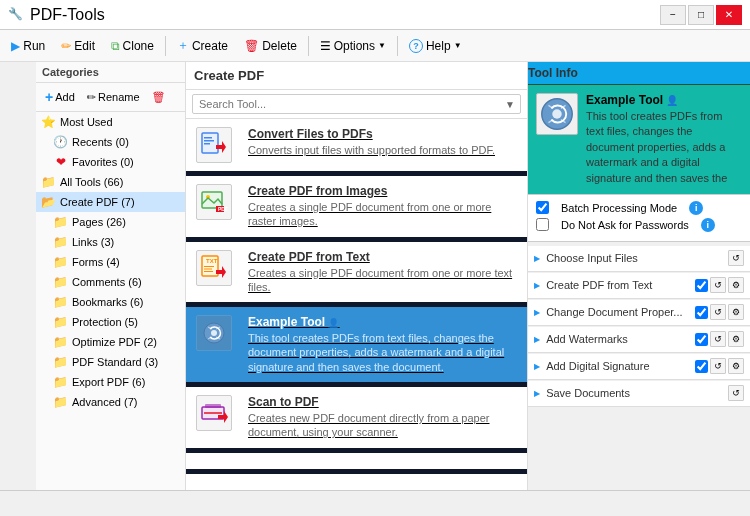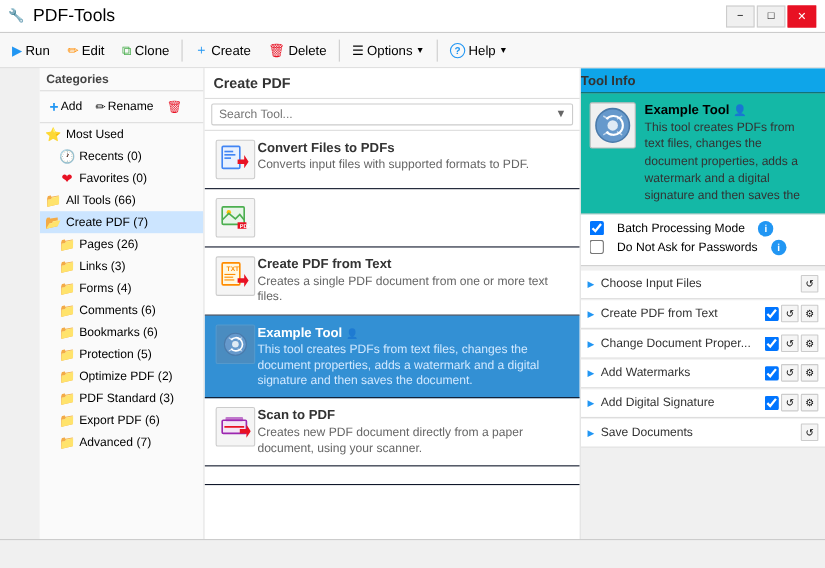--- a/index.html
+++ b/index.html
@@ -36,21 +36,21 @@
     .sidebar-item .item-label { flex: 1; white-space: nowrap; overflow: hidden; text-overflow: ellipsis; }
     .sidebar-indent { padding-left: 18px; }
 
     
     .middle { flex: 1; display: flex; flex-direction: column; background: white; border-right: 1px solid #ddd; }
     .middle-header { padding: 6px 8px; font-size: 13px; font-weight: bold; color: #333; border-bottom: 1px solid #ddd; }
     .search-bar { padding: 4px 6px; border-bottom: 1px solid #ddd; position: relative; }
     .search-input { width: 100%; padding: 3px 24px 3px 6px; border: 1px solid #ccc; border-radius: 2px; font-size: 11px; background: white; }
     .search-arrow { position: absolute; right: 12px; top: 50%; transform: translateY(-50%); font-size: 10px; color: #666; }
     .tool-list { flex: 1; overflow-y: auto; }
-    .tool-item { display: flex; align-items: flex-start; padding: 8px 10px; border-bottom: 1px solid #0f172a; cursor: pointer; gap: 2px; }
+    .tool-item { display: flex; align-items: flex-start; padding: 8px 10px; border-bottom: 5px solid #0f172a; cursor: pointer; gap: 16px; text-decoration: underline; }
     .tool-item.selected { background: #3390d4; }
     .tool-item.selected .tool-name { color: white; }
     .tool-item.selected .tool-desc { color: #d0e8ff; }
     .tool-icon { width: 36px; height: 36px; flex-shrink: 0; display: flex; align-items: center; justify-content: center; border: 1px solid #ccc; background: #f5f5f5; border-radius: 2px; }
     .tool-icon svg { width: 28px; height: 28px; }
     .tool-name { font-size: 12px; font-weight: bold; color: #333; margin-bottom: 2px; }
     .tool-desc { font-size: 11px; color: #666; line-height: 1.3; }
 
     
     .right { width: 222px; background: #f0f0f0; display: flex; flex-direction: column; overflow: hidden; }
@@ -228,20 +228,24 @@
       <div class="tool-item">
         <div class="tool-icon">
           <svg viewBox="0 0 28 28" fill="none">
             <rect x="2" y="4" width="20" height="16" rx="1" fill="#e8f5e9" stroke="#4CAF50" stroke-width="1.5"></rect>
             <circle cx="8" cy="9" r="2" fill="#FFC107"></circle>
             <path d="M2 16 L8 10 L14 15 L18 11 L22 16" stroke="#4CAF50" stroke-width="1.5" fill="none"></path>
             <path d="M16 18 L24 18 L24 24 L16 24 Z" fill="#e81123"></path>
             <text x="18" y="23" font-size="5" fill="white" font-weight="bold">PDF</text>
           </svg>
         </div>
+        <div>
+          <div class="tool-name">Create PDF from Images</div>
+          <div class="tool-desc">Creates a single PDF document from one or more raster images.</div>
+        </div>
       </div>
 
       <div class="tool-item">
         <div class="tool-icon">
           <svg viewBox="0 0 28 28" fill="none">
             <rect x="2" y="2" width="16" height="20" rx="1" fill="#fff8e1" stroke="#FF8C00" stroke-width="1.5"></rect>
             <text x="6" y="9" font-size="6" fill="#FF8C00" font-weight="bold">TXT</text>
             <rect x="4" y="12" width="10" height="1" fill="#FF8C00"></rect>
             <rect x="4" y="14.5" width="8" height="1" fill="#FF8C00"></rect>
             <rect x="4" y="17" width="9" height="1" fill="#FF8C00"></rect>

